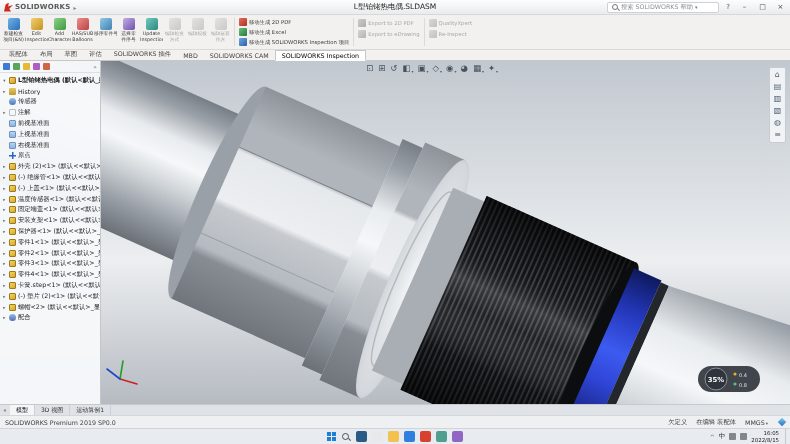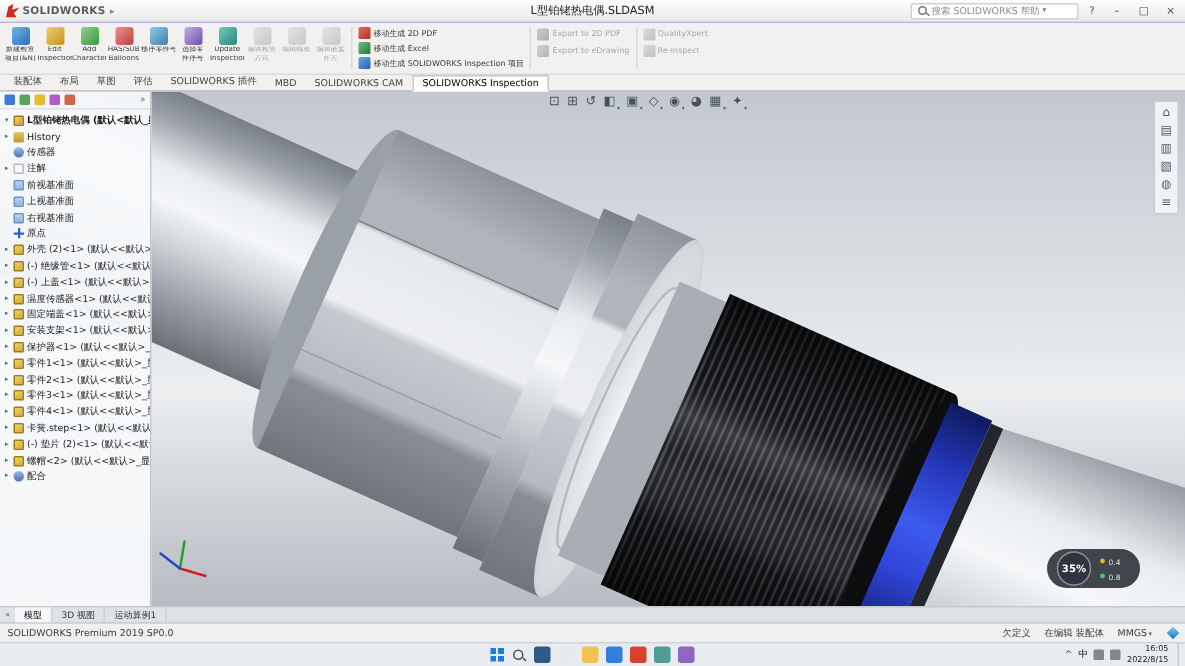--- a/index.html
+++ b/index.html
@@ -1,18 +1,18 @@
 <!DOCTYPE html>
 <html style="--accent-ring-blue: #3d5bf0; --logo-red: #d0281c; --start-blue: #1f7fd4;"><head>
 <meta charset="utf-8">
 <style>
   *{margin:0;padding:0;box-sizing:border-box;}
   html,body{width:790px;height:444px;overflow:hidden;}
   body{font-family:"DejaVu Sans","Liberation Sans",sans-serif;font-size:7px;color:#222;}
-  .app{position:relative;width:790px;height:444px;background:#6d28d9;}
+  .app{position:relative;width:790px;height:444px;background:#701a75;}
 
   
   .titlebar{position:absolute;top:0;left:0;right:0;height:15px;background:linear-gradient(#fdfdfd,#e9ebed);border-bottom:1px solid #d6d8da;display:flex;align-items:center;z-index:30;}
   .sw-logo{display:flex;align-items:center;gap:2px;padding:0 4px;height:100%;}
   .sw-flame{width:9px;height:9px;background:var(--logo-red,#d0281c);clip-path:polygon(0 100%,18% 22%,55% 0,46% 44%,100% 28%,58% 70%,78% 100%);}
   .sw-name{font-size:7px;font-weight:bold;color:#5a5a5a;letter-spacing:.2px;}
   .menu-arrow{font-size:6px;color:#888;margin-left:1px;}
   .tb-title{position:absolute;left:50%;transform:translateX(-50%);font-size:7.5px;color:#222;white-space:nowrap;}
   .tb-right{margin-left:auto;display:flex;align-items:center;height:100%;gap:3px;padding-right:2px;}
   .searchbox{display:flex;align-items:center;gap:2px;width:112px;height:11px;background:#fff;border:1px solid #cfd2d5;border-radius:2px;padding:0 3px;}

